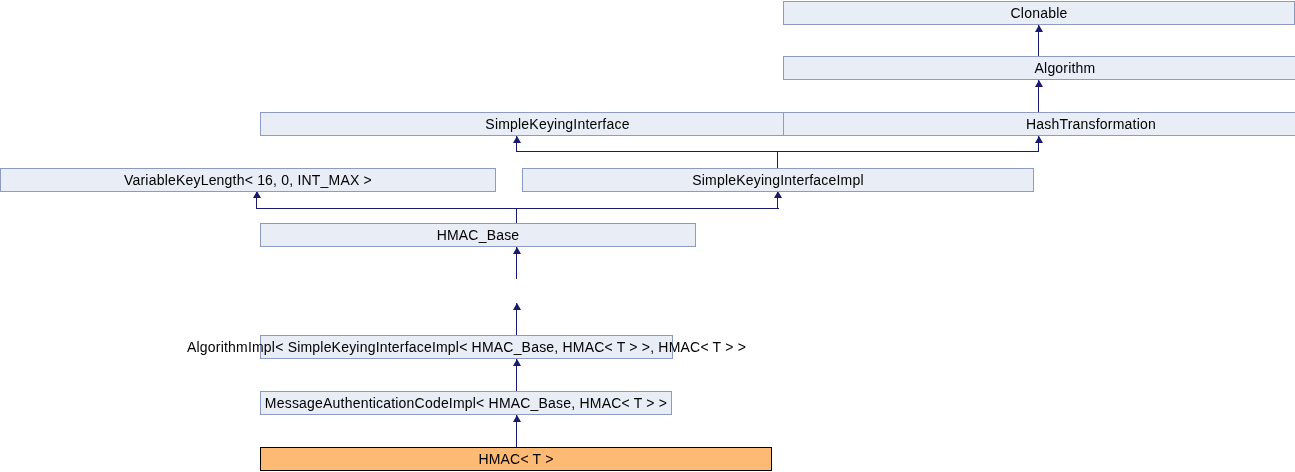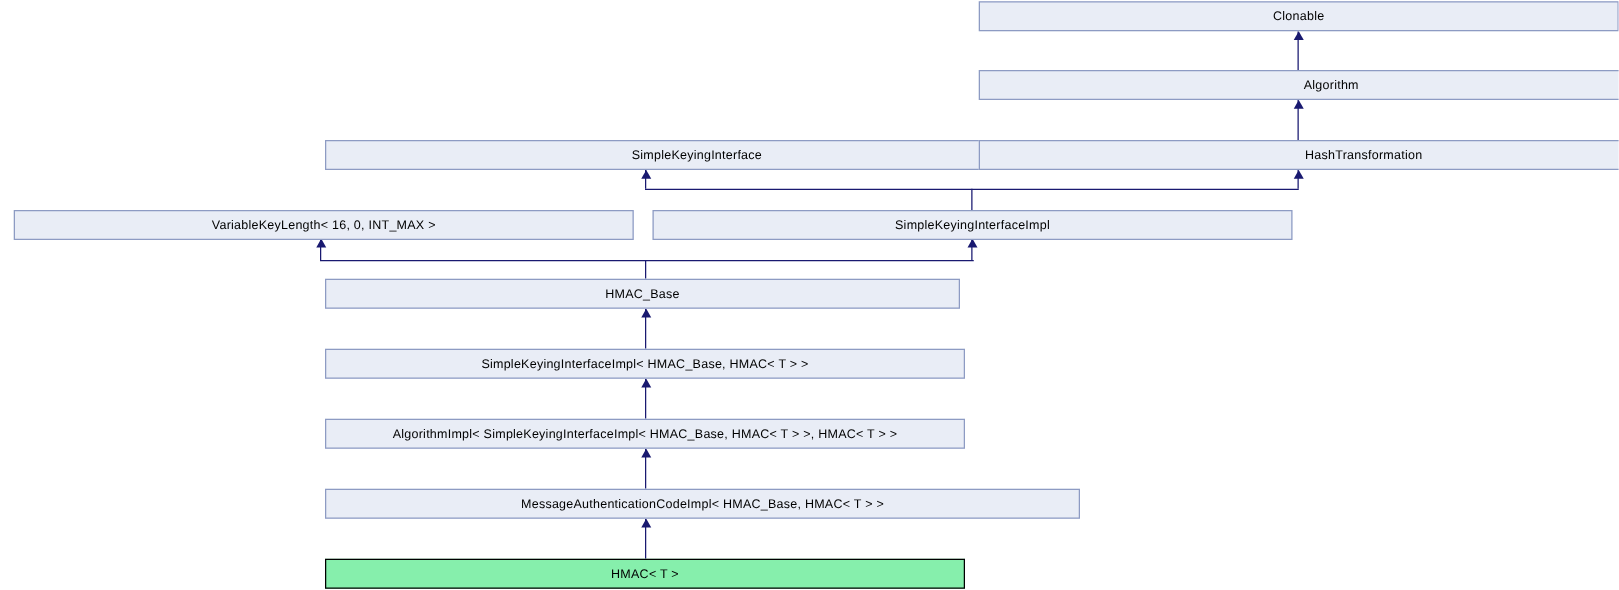--- a/index.html
+++ b/index.html
@@ -12,28 +12,28 @@
   }
   .node{
     position:absolute;
     height:24px;
     box-sizing:border-box;
     border:1px solid #8d9bc3;
     background:#e9edf6;
     display:flex;
     align-items:center;
     justify-content:center;
-    font-size:10px;
+    font-size:14px;
     letter-spacing:0.2px;
     color:#000000;
     white-space:nowrap;
     cursor:pointer;
   }
   .node.current{
-    background:#86efac;
+    background:#fdba74;
     border-color:#000000;
     cursor:default;
   }
   .vl{position:absolute;display:block;width:1px;background:#191970;}
   .hl{position:absolute;display:block;height:1px;background:#191970;}
   .ah{
     position:absolute;display:block;width:0;height:0;
     border-left:4px solid transparent;
     border-right:4px solid transparent;
     border-bottom:7px solid #191970;
@@ -80,27 +80,26 @@
   </div>
 
   <div class="node" style="left:783px;top:1px;width:512px">Clonable</div>
 
   <div class="node" style="left:783px;top:56px;width:564px">Algorithm</div>
 
   <div class="node" style="left:260px;top:112px;width:595px">SimpleKeyingInterface</div>
 
   <div class="node" style="left:783px;top:112px;width:616px">HashTransformation</div>
 
-  <div class="node" style="left:11px;top:168px;width:496px">VariableKeyLength&lt; 16, 0, INT_MAX &gt;</div>
+  <div class="node" style="left:0px;top:168px;width:496px">VariableKeyLength&lt; 16, 0, INT_MAX &gt;</div>
 
   <div class="node" style="left:522px;top:168px;width:512px">SimpleKeyingInterfaceImpl</div>
 
-  <div class="node" style="left:260px;top:223px;width:508px">HMAC_Base</div>
+  <div class="node" style="left:260px;top:223px;width:436px">HMAC_Base</div>
 
-  <div class="node" style="left:260px;top:279px;width:512px">SimpleKeyingInterfaceImpl&lt; HMAC_Base, HMAC&lt; T &gt; &gt;</div>
 
-  <div class="node" style="left:260px;top:335px;width:512px">AlgorithmImpl&lt; SimpleKeyingInterfaceImpl&lt; HMAC_Base, HMAC&lt; T &gt; &gt;, HMAC&lt; T &gt; &gt;</div>
+  <div class="node" style="left:260px;top:335px;width:413px">AlgorithmImpl&lt; SimpleKeyingInterfaceImpl&lt; HMAC_Base, HMAC&lt; T &gt; &gt;, HMAC&lt; T &gt; &gt;</div>
 
-  <div class="node" style="left:260px;top:391px;width:604px">MessageAuthenticationCodeImpl&lt; HMAC_Base, HMAC&lt; T &gt; &gt;</div>
+  <div class="node" style="left:260px;top:391px;width:412px">MessageAuthenticationCodeImpl&lt; HMAC_Base, HMAC&lt; T &gt; &gt;</div>
 
   <div class="node current" style="left:260px;top:447px;width:512px">HMAC&lt; T &gt;</div>
 
 </div>
 
 </body></html>

